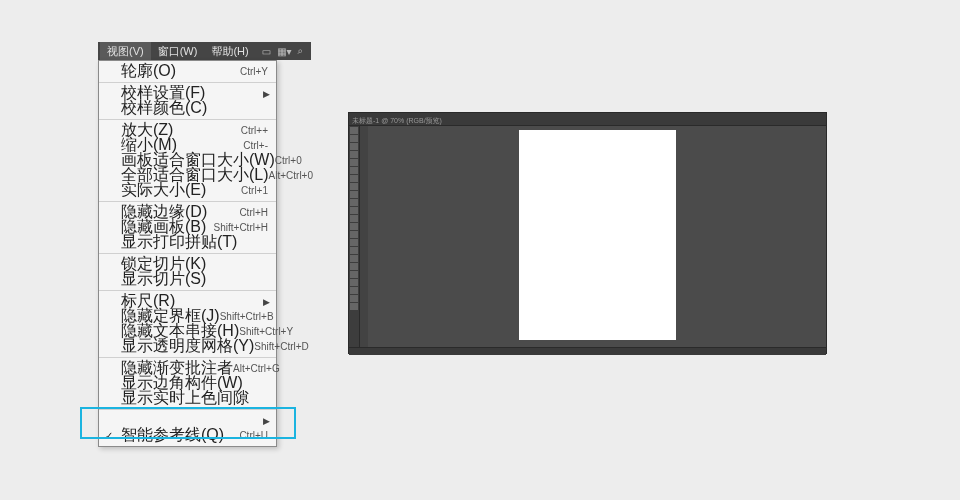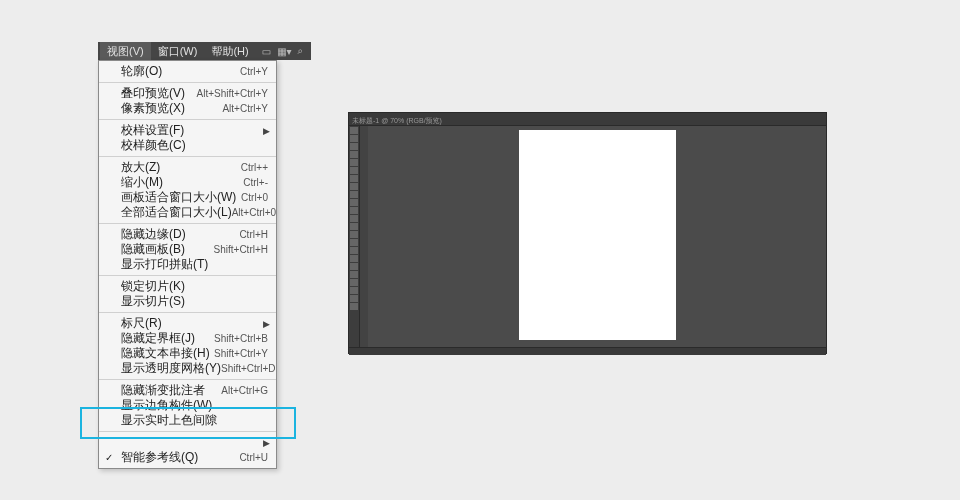--- a/index.html
+++ b/index.html
@@ -7,21 +7,21 @@
 .menubar-item{color:#e0e0e0;padding:2px 7px;font-size:11px;cursor:default}
 .menubar-item.active{background:#5a5a5a}
 .menubar-icons{display:flex;align-items:center;gap:6px;padding:0 6px}
 .menubar-icons span{color:#bbb;font-size:10px}
 .dropdown{position:absolute;left:98px;top:60px;width:177px;background:#f5f5f5;border:1px solid #8a8a8a;box-shadow:2px 2px 5px rgba(0,0,0,.2)}
 .group{border-bottom:1px solid #d0d0d0;padding:3px 0}
 .group:last-child{border-bottom:none}
 .item{display:flex;align-items:center;padding:1px 8px 1px 22px;height:13px;cursor:default;position:relative}
 .item.disabled{color:#9a9a9a}
 .item:not(.disabled){color:#222}
-.item .label{flex:1;font-size:12px;white-space:nowrap}
+.item .label{flex:1;font-size:16px;white-space:nowrap}
 .item .shortcut{font-size:10px;color:#555}
 .item.disabled .shortcut{color:#bbb}
 .item .arrow{position:absolute;right:6px;font-size:9px;color:#444}
 .item .check{position:absolute;left:6px;font-size:10px;color:#222}
 .highlight{position:absolute;border:2px solid #1bb4e0;pointer-events:none}
 .app-window{position:absolute;left:348px;top:112px;width:477px;height:240px;background:#4b4b4b;border:1px solid #2a2a2a}
 .app-title{height:12px;background:#3a3a3a;border-bottom:1px solid #2a2a2a}
 .app-title span{color:#999;font-size:7px;padding-left:3px}
 .app-body{display:flex;height:221px}
 .toolbar{width:10px;background:#3d3d3d;display:flex;flex-direction:column;padding:1px 0;gap:1px}
@@ -47,30 +47,20 @@
 
 <div class="dropdown" id="dropdown">
     <div class="group">
       <div class="item">
         <span class="label">轮廓(O)</span>
         <span class="shortcut">Ctrl+Y</span>
       </div>
     </div>
     <div class="group">
       <div class="item">
-        <span class="label">叠印预览(V)</span>
-        <span class="shortcut">Alt+Shift+Ctrl+Y</span>
-      </div>
-      <div class="item">
-        <span class="label">像素预览(X)</span>
-        <span class="shortcut">Alt+Ctrl+Y</span>
-      </div>
-    </div>
-    <div class="group">
-      <div class="item">
         <span class="label">校样设置(F)</span>
         <span class="arrow">▶</span>
       </div>
       <div class="item">
         <span class="label">校样颜色(C)</span>
       </div>
     </div>
     <div class="group">
       <div class="item">
         <span class="label">放大(Z)</span>
@@ -80,20 +70,24 @@
         <span class="label">缩小(M)</span>
         <span class="shortcut">Ctrl+-</span>
       </div>
       <div class="item">
         <span class="label">画板适合窗口大小(W)</span>
         <span class="shortcut">Ctrl+0</span>
       </div>
       <div class="item">
         <span class="label">全部适合窗口大小(L)</span>
         <span class="shortcut">Alt+Ctrl+0</span>
+      </div>
+      <div class="item">
+        <span class="label">实际大小(E)</span>
+        <span class="shortcut">Ctrl+1</span>
       </div>
     </div>
     <div class="group">
       <div class="item">
         <span class="label">隐藏边缘(D)</span>
         <span class="shortcut">Ctrl+H</span>
       </div>
       <div class="item">
         <span class="label">隐藏画板(B)</span>
         <span class="shortcut">Shift+Ctrl+H</span>

